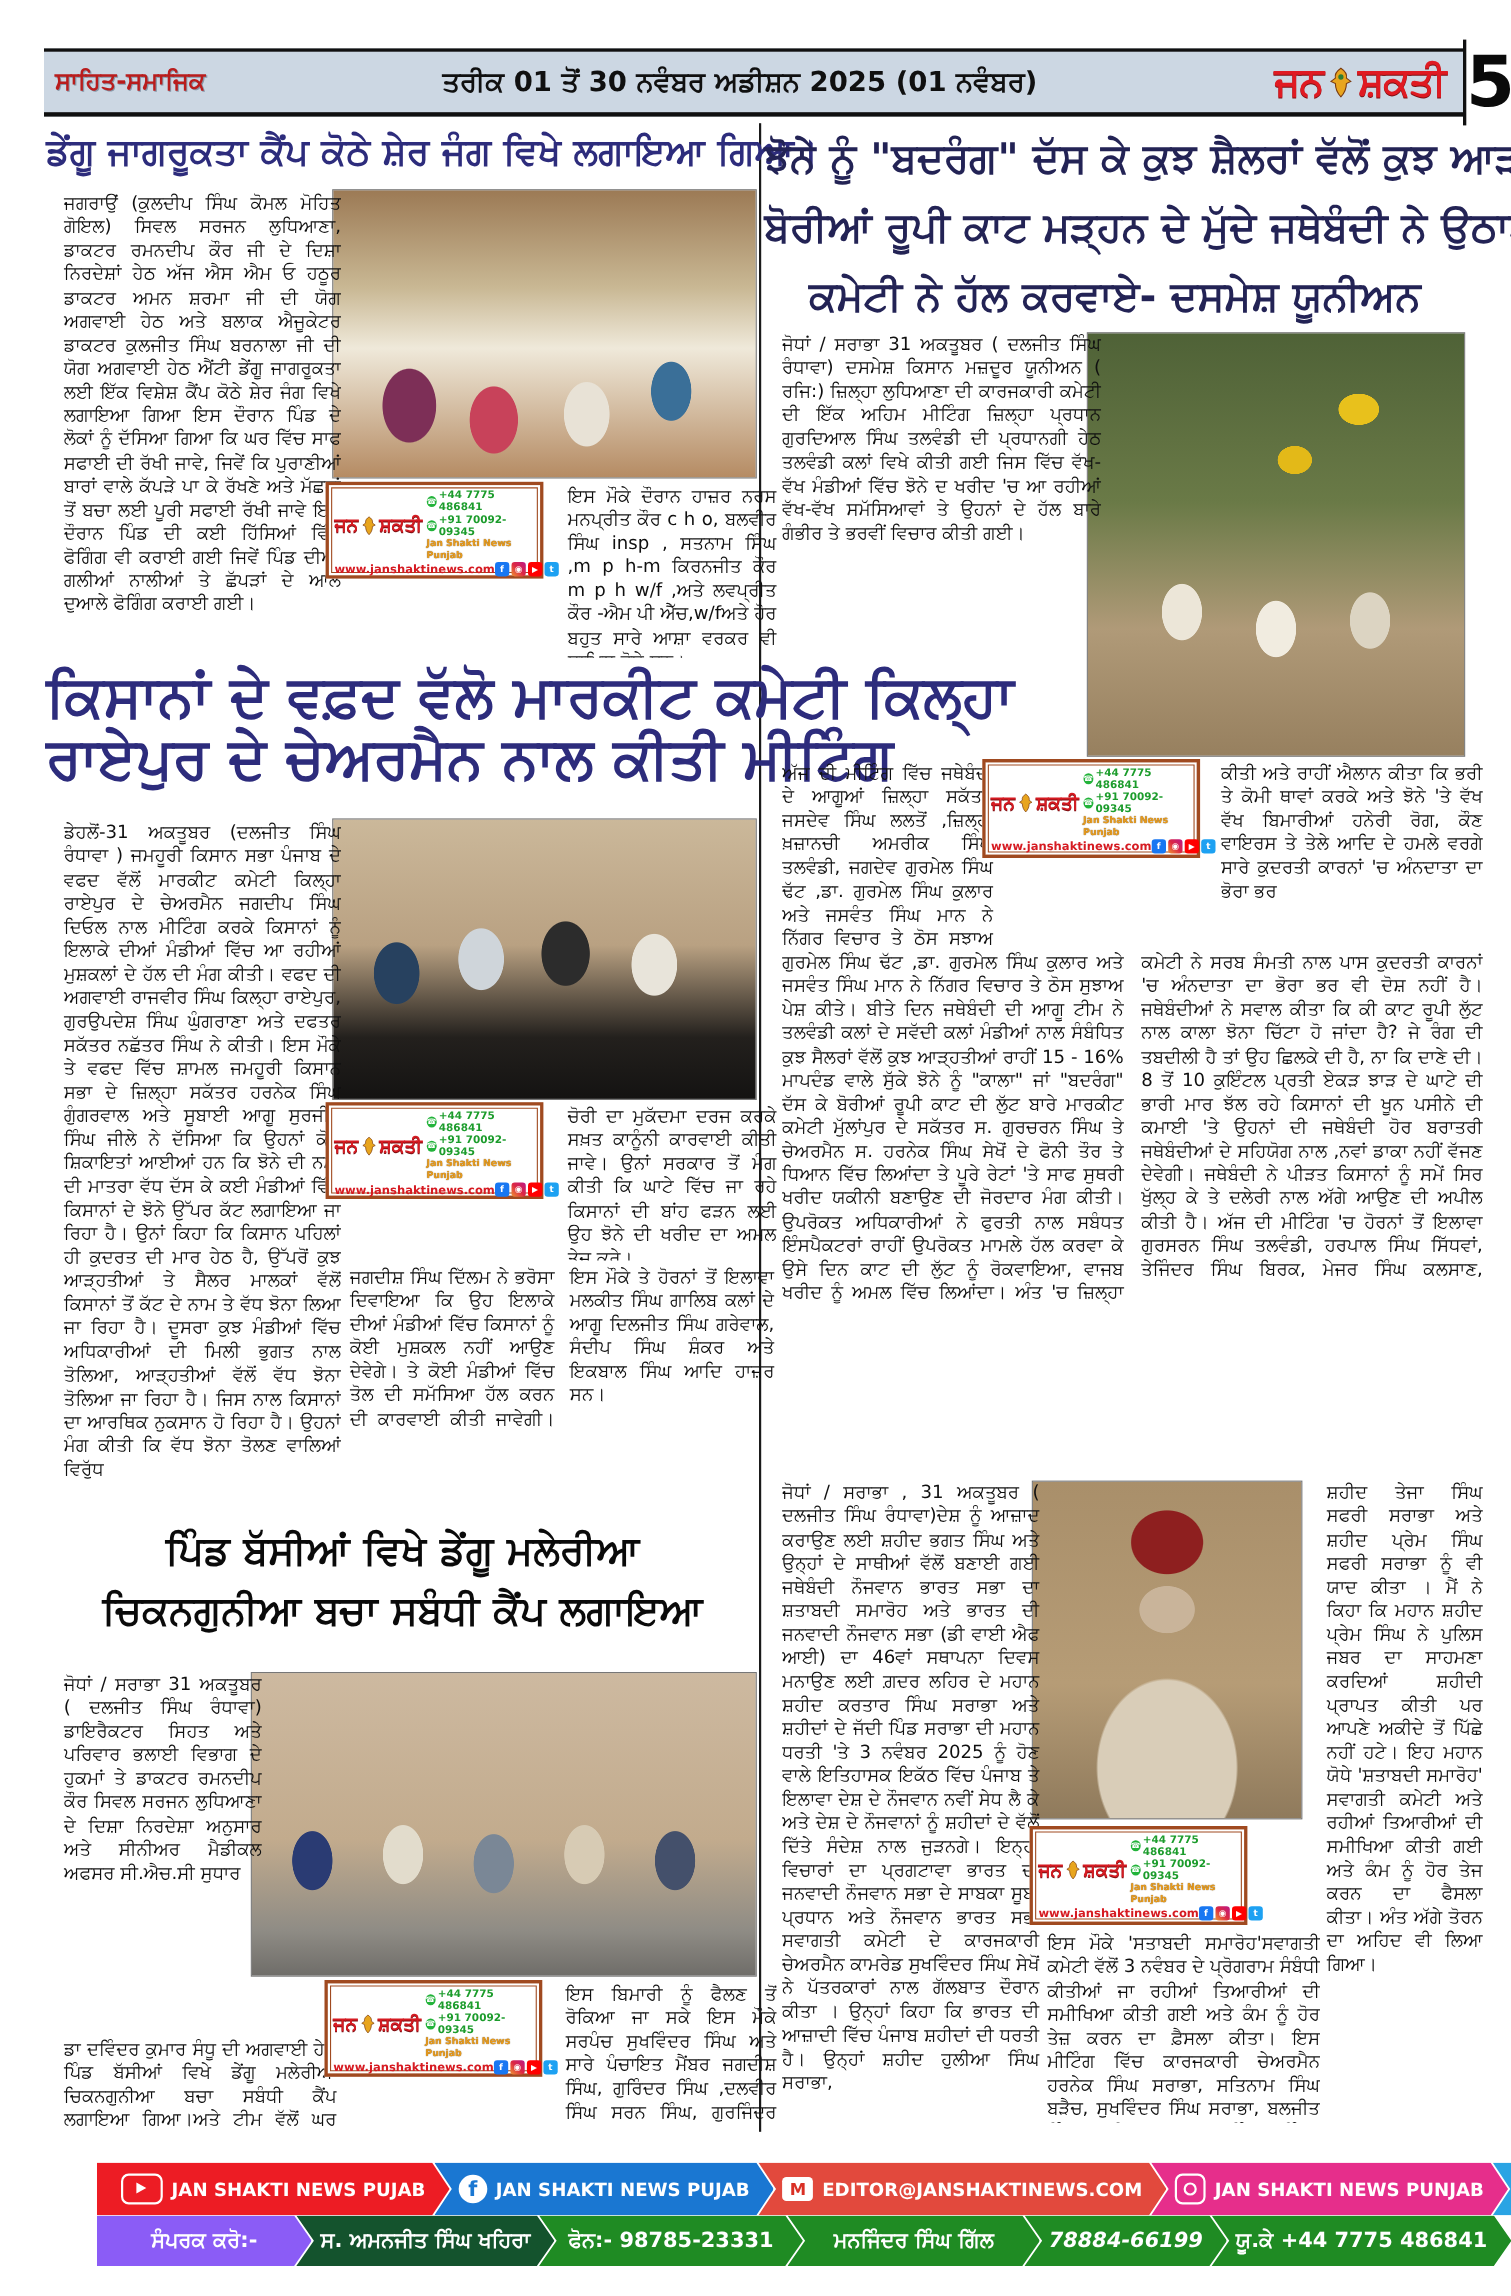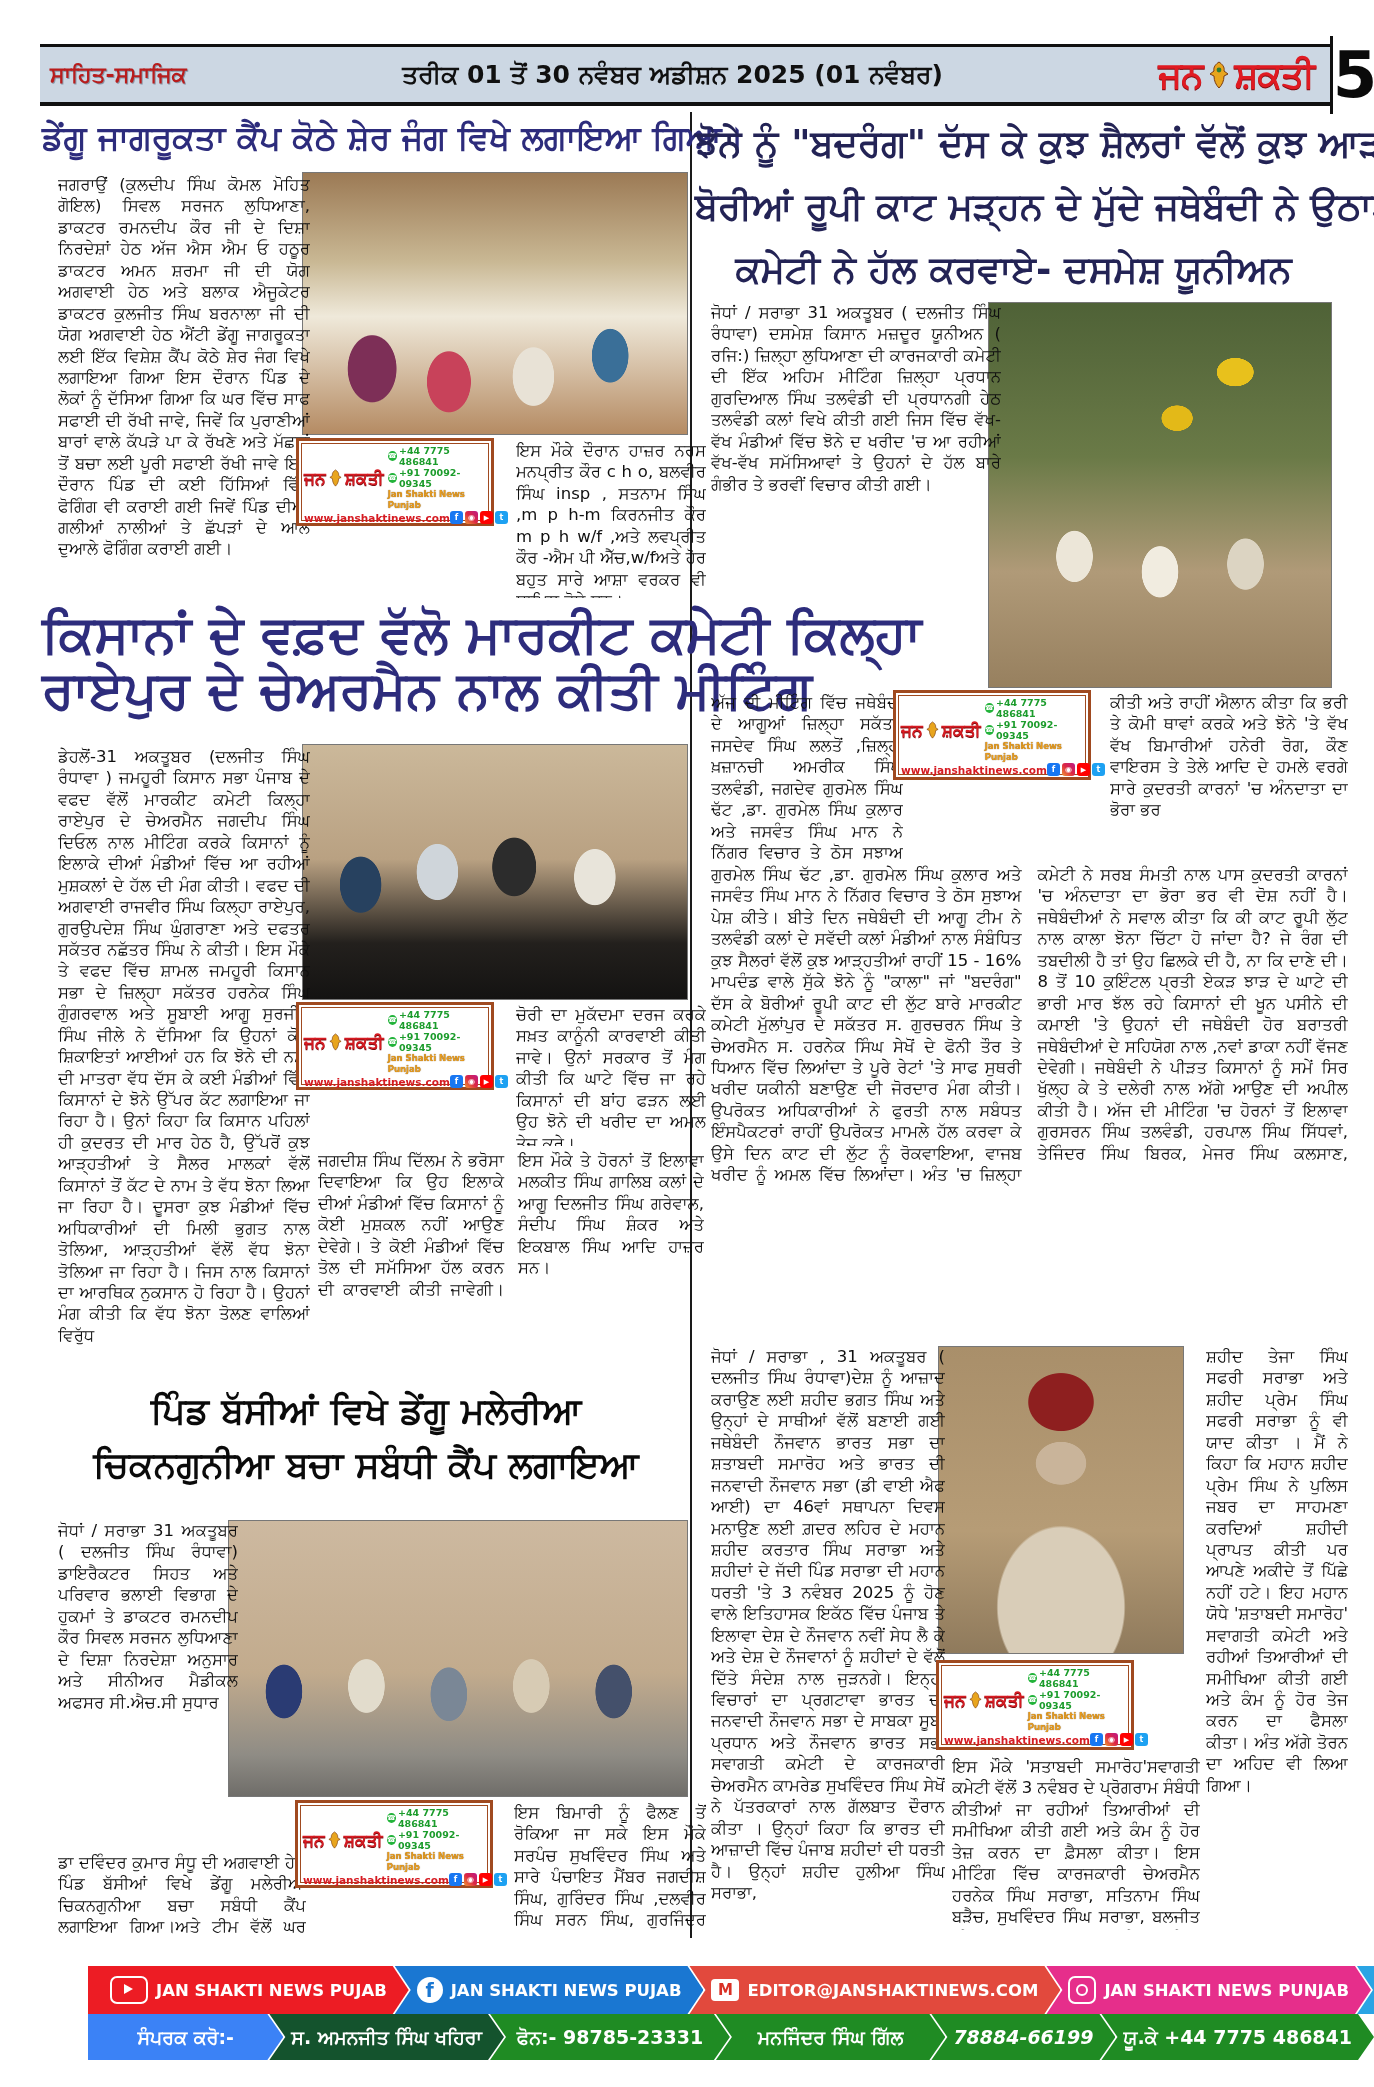--- a/index.html
+++ b/index.html
@@ -385,21 +385,21 @@
         <span class="fic ig-ic"></span>
         <span class="fseg-label">JAN SHAKTI NEWS PUNJAB</span>
       </div>
       <div class="fseg" style="background: rgb(42, 164, 228);">
         
         
       </div>
 
     </div>
     <div class="rib-row rib-bot">
-      <div class="gseg" style="background: #3b82f6;">
+      <div class="gseg" style="background: #8b5cf6;">
           <span>ਸੰਪਰਕ ਕਰੋ:-</span>
         </div>
       <div class="gseg" style="background: #14532d;">
           <span>ਸ. ਅਮਨਜੀਤ ਸਿੰਘ ਖਹਿਰਾ</span>
         </div>
       <div class="gseg" style="background: rgb(31, 139, 35);">
           <span>ਫੋਨ:- 98785-23331</span>
         </div>
       <div class="gseg" style="background: rgb(31, 139, 35);">
           <span>ਮਨਜਿੰਦਰ ਸਿੰਘ ਗਿੱਲ</span>

